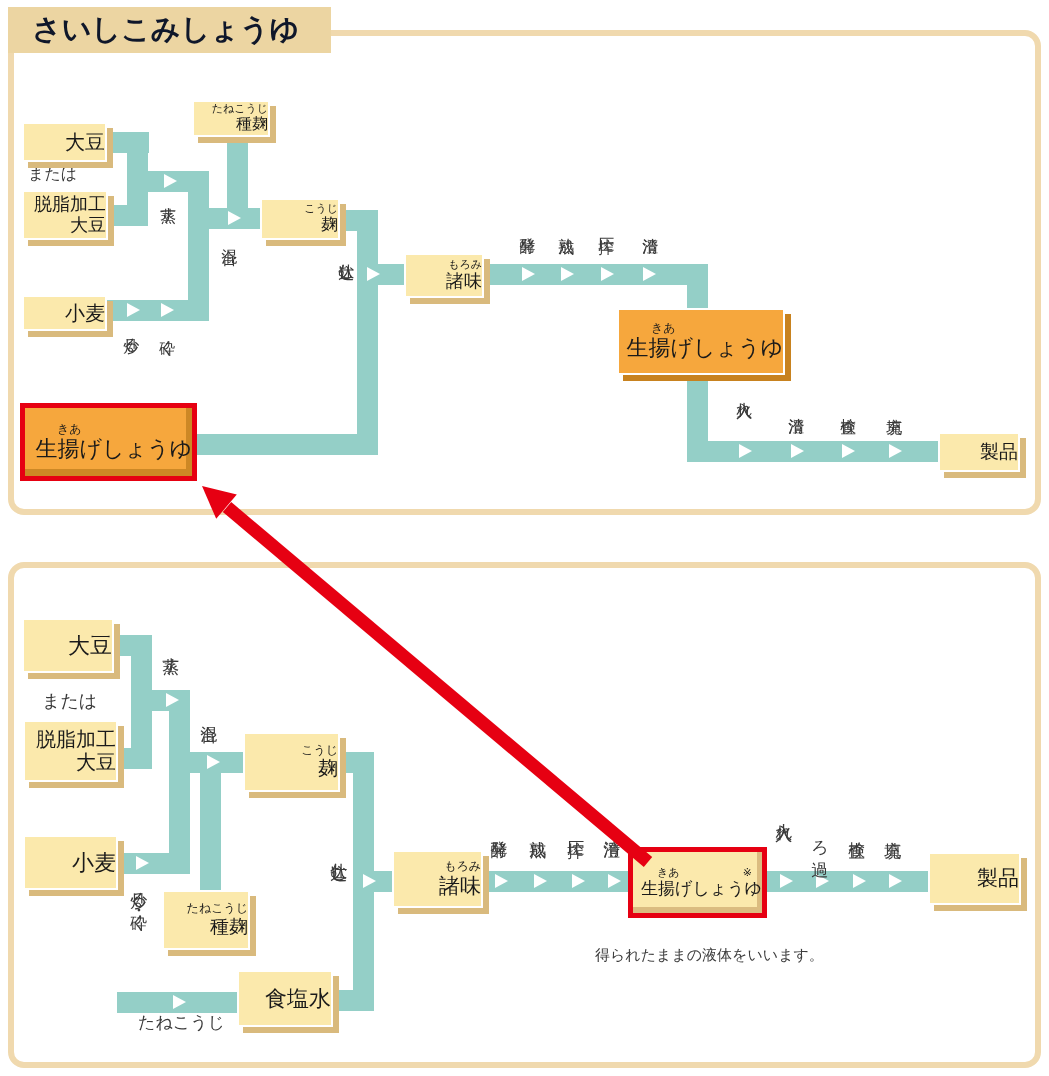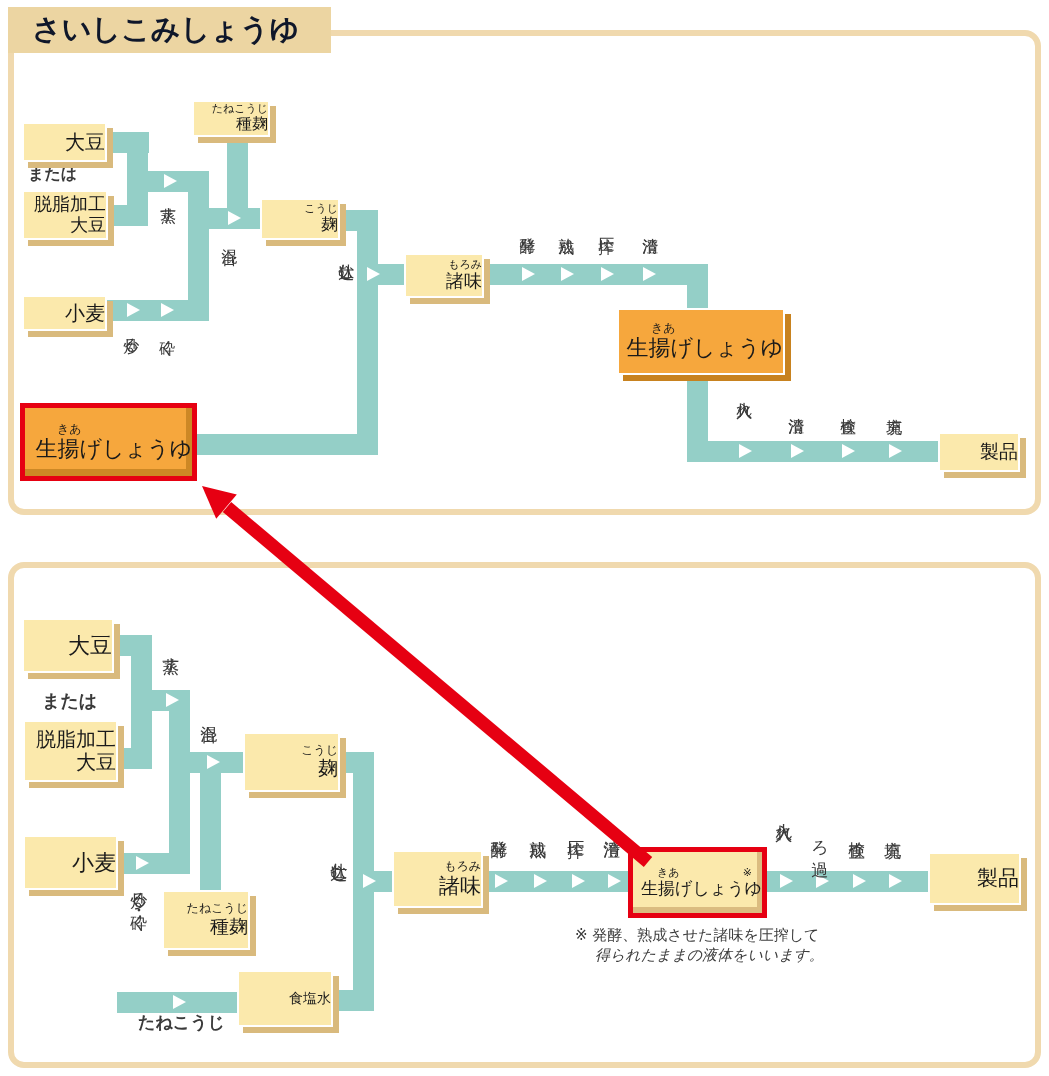--- a/index.html
+++ b/index.html
@@ -3,21 +3,21 @@
 <meta charset="utf-8">
 <style>
   html,body{margin:0;padding:0;background:#fff;}
   .stage{position:relative;width:1049px;height:1076px;background:#fff;
          font-family:"DejaVu Sans",sans-serif;overflow:hidden;}
   .panel{position:absolute;border:6px solid #f0d9ae;border-radius:16px;background:#fff;box-sizing:border-box;z-index:0;}
   .band{position:absolute;background:#ecd5a2;color:#0f172a;font-weight:bold;display:flex;align-items:center;z-index:4;box-sizing:border-box;}
   .pipe{position:absolute;background:#94cfc7;z-index:1;}
   .arr{position:absolute;width:0;height:0;border-top:7px solid transparent;border-bottom:7px solid transparent;border-left:13px solid #fff;z-index:2;}
   .vlab{position:absolute;writing-mode:vertical-rl;text-orientation:upright;color:#3a3a3a;line-height:1.08;letter-spacing:1px;z-index:2;}
-  .hlab{position:absolute;color:#3a3a3a;z-index:2;white-space:nowrap;font-weight:bold;}
+  .hlab{position:absolute;color:#3a3a3a;z-index:2;white-space:nowrap;}
   .box{position:absolute;background:#fbe9ac;border:2px solid #fff;box-shadow:6px 6px 0 #d9ba7d;
        display:flex;flex-direction:column;align-items:flex-end;justify-content:center;
        font-weight:normal;color:#1a1a1a;text-align:center;z-index:3;box-sizing:border-box;line-height:1.15;}
   .box .ruby{font-size:11px;line-height:1.1;}
   .orange{background:#f6a73d;box-shadow:6px 6px 0 #c8821f;}
   .redbox{border:5px solid #e60012;}
   .redbox.orange{box-shadow:inset -6px -7px 0 #cd8825;}
   .redbox.cream{box-shadow:inset -5px -6px 0 #dbbc80;}
   .rubyrow{width:100%;font-size:12px;text-align:left;padding-left:32px;box-sizing:border-box;line-height:1.1;}
   .rubyrow2{width:100%;display:flex;justify-content:space-between;padding:0 10px 0 24px;box-sizing:border-box;font-size:11px;line-height:1.1;}
@@ -166,21 +166,21 @@
     <div>脱脂加工</div>
     <div>大豆</div>
   </div>
   <div class="box" style="left:23px;top:835px;width:95px;height:55px;font-size:22px;">
     <div>小麦</div>
   </div>
   <div class="box" style="left:162px;top:890px;width:88px;height:60px;font-size:19px;">
     <div class="ruby" style="font-size:12px;">たねこうじ</div>
     <div>種麹</div>
   </div>
-  <div class="box" style="left:237px;top:970px;width:96px;height:57px;font-size:14px;">
+  <div class="box" style="left:237px;top:970px;width:96px;height:57px;font-size:22px;">
     <div>食塩水</div>
   </div>
   <div class="box" style="left:243px;top:732px;width:97px;height:60px;font-size:20px;">
     <div class="ruby" style="font-size:12px;">こうじ</div>
     <div>麹</div>
   </div>
   <div class="box" style="left:392px;top:850px;width:91px;height:58px;font-size:21px;">
     <div class="ruby" style="font-size:12px;">もろみ</div>
     <div>諸味</div>
   </div>
@@ -188,21 +188,20 @@
     <div class="rubyrow2">
       <span>きあ</span>
       <span>※</span>
     </div>
     <div>生揚げしょうゆ</div>
   </div>
   <div class="box" style="left:928px;top:852px;width:93px;height:53px;font-size:21px;">
     <div>製品</div>
   </div>
 
-  <div class="foot" style="left:575px;top:926px;">※ 発酵、熟成させた諸味を圧搾して</div>
-  <div class="foot" style="left:595px;top:946px;font-style:italic;">得られたままの液体をいいます。</div>
+  <div class="foot" style="left:595px;top:946px;">得られたままの液体をいいます。</div>
 
   <svg width="1049" height="1076" style="position:absolute;left:0;top:0;z-index:10;pointer-events:none;">
     <line x1="648" y1="862" x2="227" y2="507" stroke="#e60012" stroke-width="13"></line>
     <polygon points="202,486 236.8,494.4 216.2,518.8" fill="#e60012"></polygon>
   </svg>
 
 </div>
 
 </body></html>

